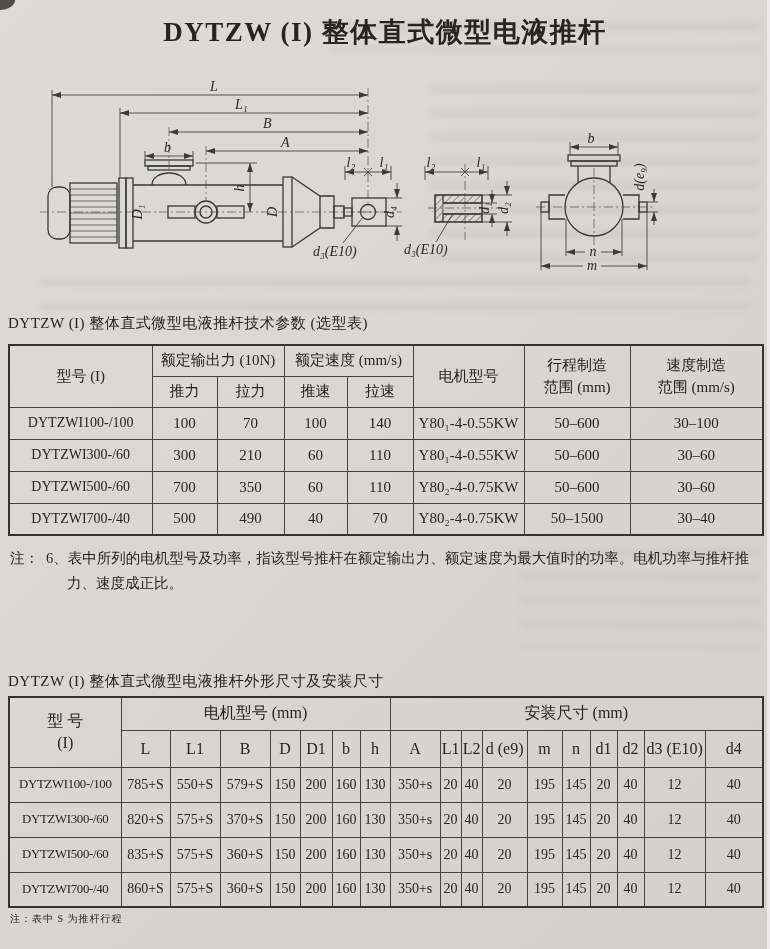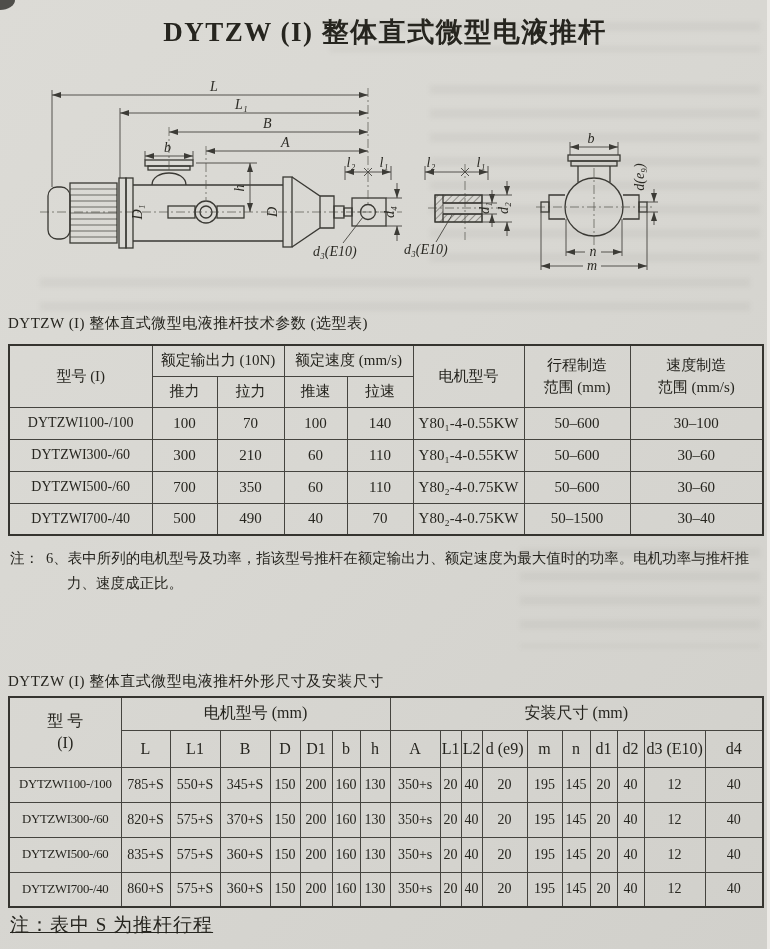--- a/index.html
+++ b/index.html
@@ -38,21 +38,21 @@
   .t2 tr.h1{height:33px;}
   .t2 tr.h2{height:37px;}
   .t2 tbody tr{height:35px;}
   .t2 th{font-size:16px;}
   .t2 td{font-size:14px;}
   .t2 td.model{font-size:12.8px;letter-spacing:-.3px;}
   .notes{position:absolute;left:10px;top:546px;width:748px;font-size:14.5px;line-height:25px;}
   .notes .lbl{position:absolute;left:0;top:0;}
   .notes ul{margin:0;padding:0 0 0 57px;list-style:none;}
   .notes li{text-indent:-21px;}
-  .note2{position:absolute;left:10px;top:912px;font-size:19px;letter-spacing:1px;text-decoration:underline;}
+  .note2{position:absolute;left:10px;top:912px;font-size:10px;letter-spacing:1px;}
 </style>
 </head>
 <body>
 
 <div class="page">
 
   <div class="corner-blot"></div>
   <div class="edge-strip"></div>
   <div class="ghost" style="left:330px;top:22px;width:430px;height:30px;"></div>
   <div class="ghost" style="left:430px;top:85px;width:330px;height:185px;"></div>
@@ -322,21 +322,21 @@
         <th>d2</th>
         <th>d3 (E10)</th>
         <th>d4</th>
       </tr>
     </thead>
     <tbody>
       <tr>
         <td class="model">DYTZWI100-/100</td>
         <td>785+S</td>
         <td>550+S</td>
-        <td>345+S</td>
+        <td>579+S</td>
         <td>150</td>
         <td>200</td>
         <td>160</td>
         <td>130</td>
         <td>350+s</td>
         <td>20</td>
         <td>40</td>
         <td>20</td>
         <td>195</td>
         <td>145</td>

